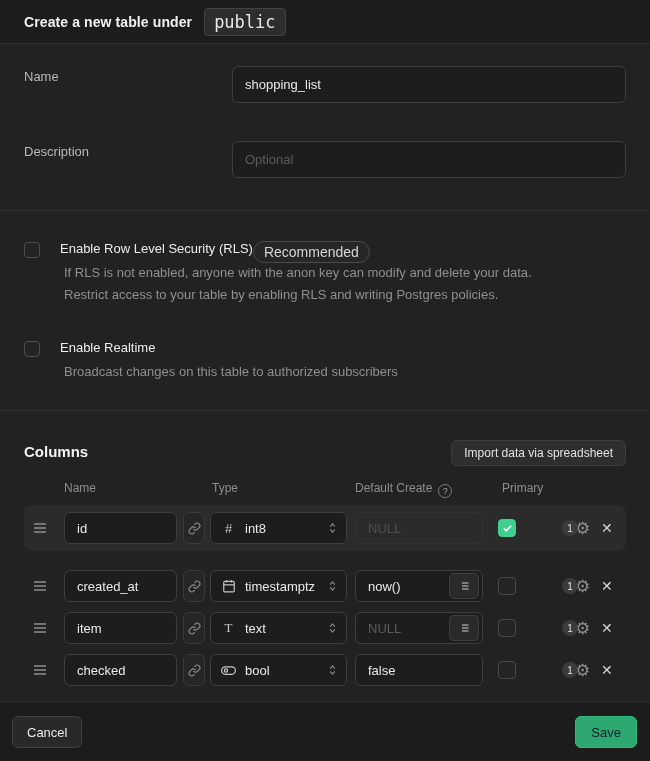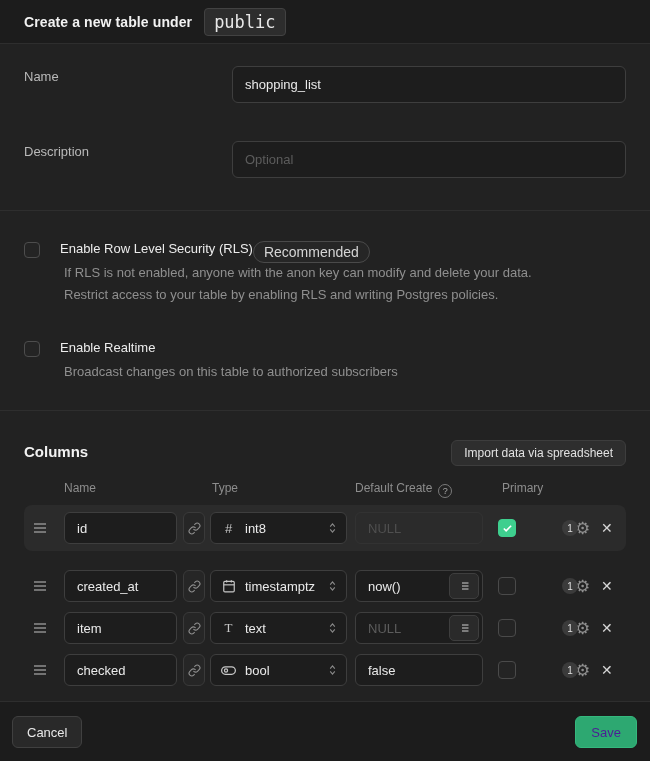--- a/index.html
+++ b/index.html
@@ -96,21 +96,21 @@
     position:absolute; left:0; right:0; bottom:0; height:60px;
     background:#1c1c1c; border-top:1px solid #2e2e2e;
   }
   .btn { height:32px; border-radius:6px; font-size:13px; cursor:pointer; font-family:"Liberation Sans",sans-serif; }
   .btn-cancel {
     position:absolute; left:12px; top:14px; padding:0 14px;
     background:#292929; border:1px solid #404040; color:#e8e8e8;
   }
   .btn-save {
     position:absolute; right:13px; top:14px; padding:0 15px;
-    background:#2da871; border:1px solid #35b87d; color:#4c1d95;
+    background:#2da871; border:1px solid #35b87d; color:#0f172a;
   }
 </style>
 </head>
 <body>
 
 <div class="modal">
 
   <div class="hdr">
     <span class="hdr-title">Create a new table under</span>
     <span class="schema-badge">public</span>

